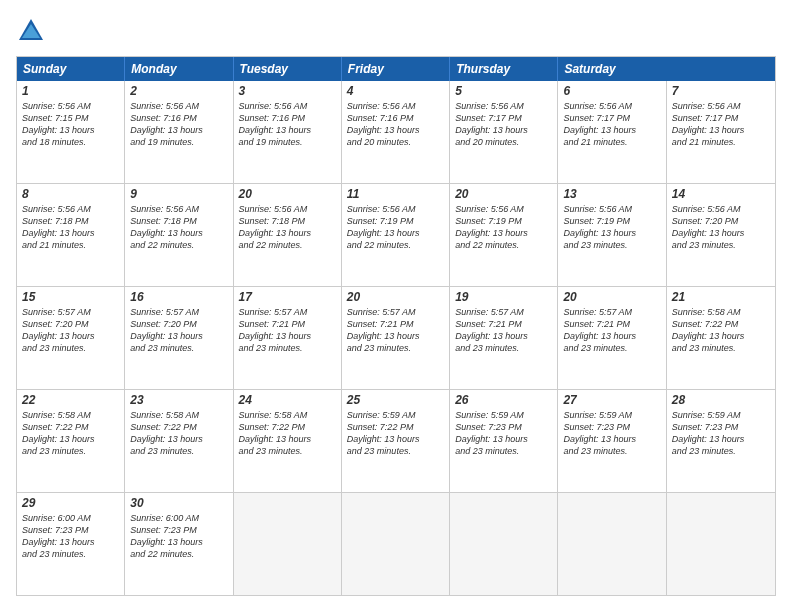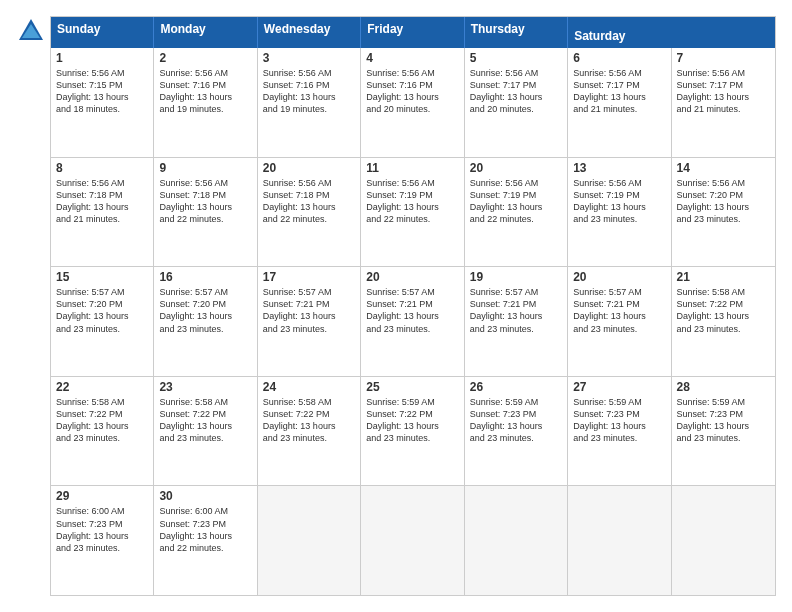--- a/index.html
+++ b/index.html
@@ -8,21 +8,22 @@
       background: #fff;
       width: 792px;
       height: 612px;
       overflow: hidden;
     }
     .page {
       width: 792px;
       height: 612px;
       padding: 16px;
       display: flex;
-      flex-direction: row;
+      flex-direction: column;
+      font-style: italic;
     }
     .header {
       display: flex;
       justify-content: space-between;
       align-items: flex-start;
       margin-bottom: 10px;
     }
     .logo {
       display: flex;
       align-items: center;
@@ -71,21 +72,21 @@
       background: #1a5fa8;
     }
     .cal-header-cell {
       color: #fff;
       font-weight: bold;
       font-size: 12px;
       padding: 5px 6px;
       border-right: 1px solid #3a7fd0;
       text-align: left;
     }
-    .cal-header-cell:last-child { border-right: none; margin-top: 7px; }
+    .cal-header-cell:last-child { border-right: none; }
     .cal-body {
       flex: 1;
       display: flex;
       flex-direction: column;
     }
     .cal-row {
       display: grid;
       grid-template-columns: repeat(7, 1fr);
       flex: 1;
       border-bottom: 1px solid #ccc;
@@ -132,21 +133,21 @@
     <div class="title-block">
       <div class="month-title"></div>
       <div class="location"></div>
     </div>
   </div>
 
   <div class="calendar">
     <div class="cal-header" id="cal-header-row">
         <div class="cal-header-cell">Sunday</div>
         <div class="cal-header-cell">Monday</div>
-        <div class="cal-header-cell">Wednesday</div>
+        <div class="cal-header-cell">Tuesday</div>
         <div class="cal-header-cell">Friday</div>
         <div class="cal-header-cell">Thursday</div>
         <div class="cal-header-cell">Saturday</div>
       </div>
     <div class="cal-body" id="cal-body">
         <div class="cal-row">
           <div class="cal-cell">
             <span class="day-num">1</span>
             <div class="cell-text">Sunrise: 5:56 AM<br>Sunset: 7:15 PM<br>Daylight: 13 hours<br>and 18 minutes.</div>
           </div>

